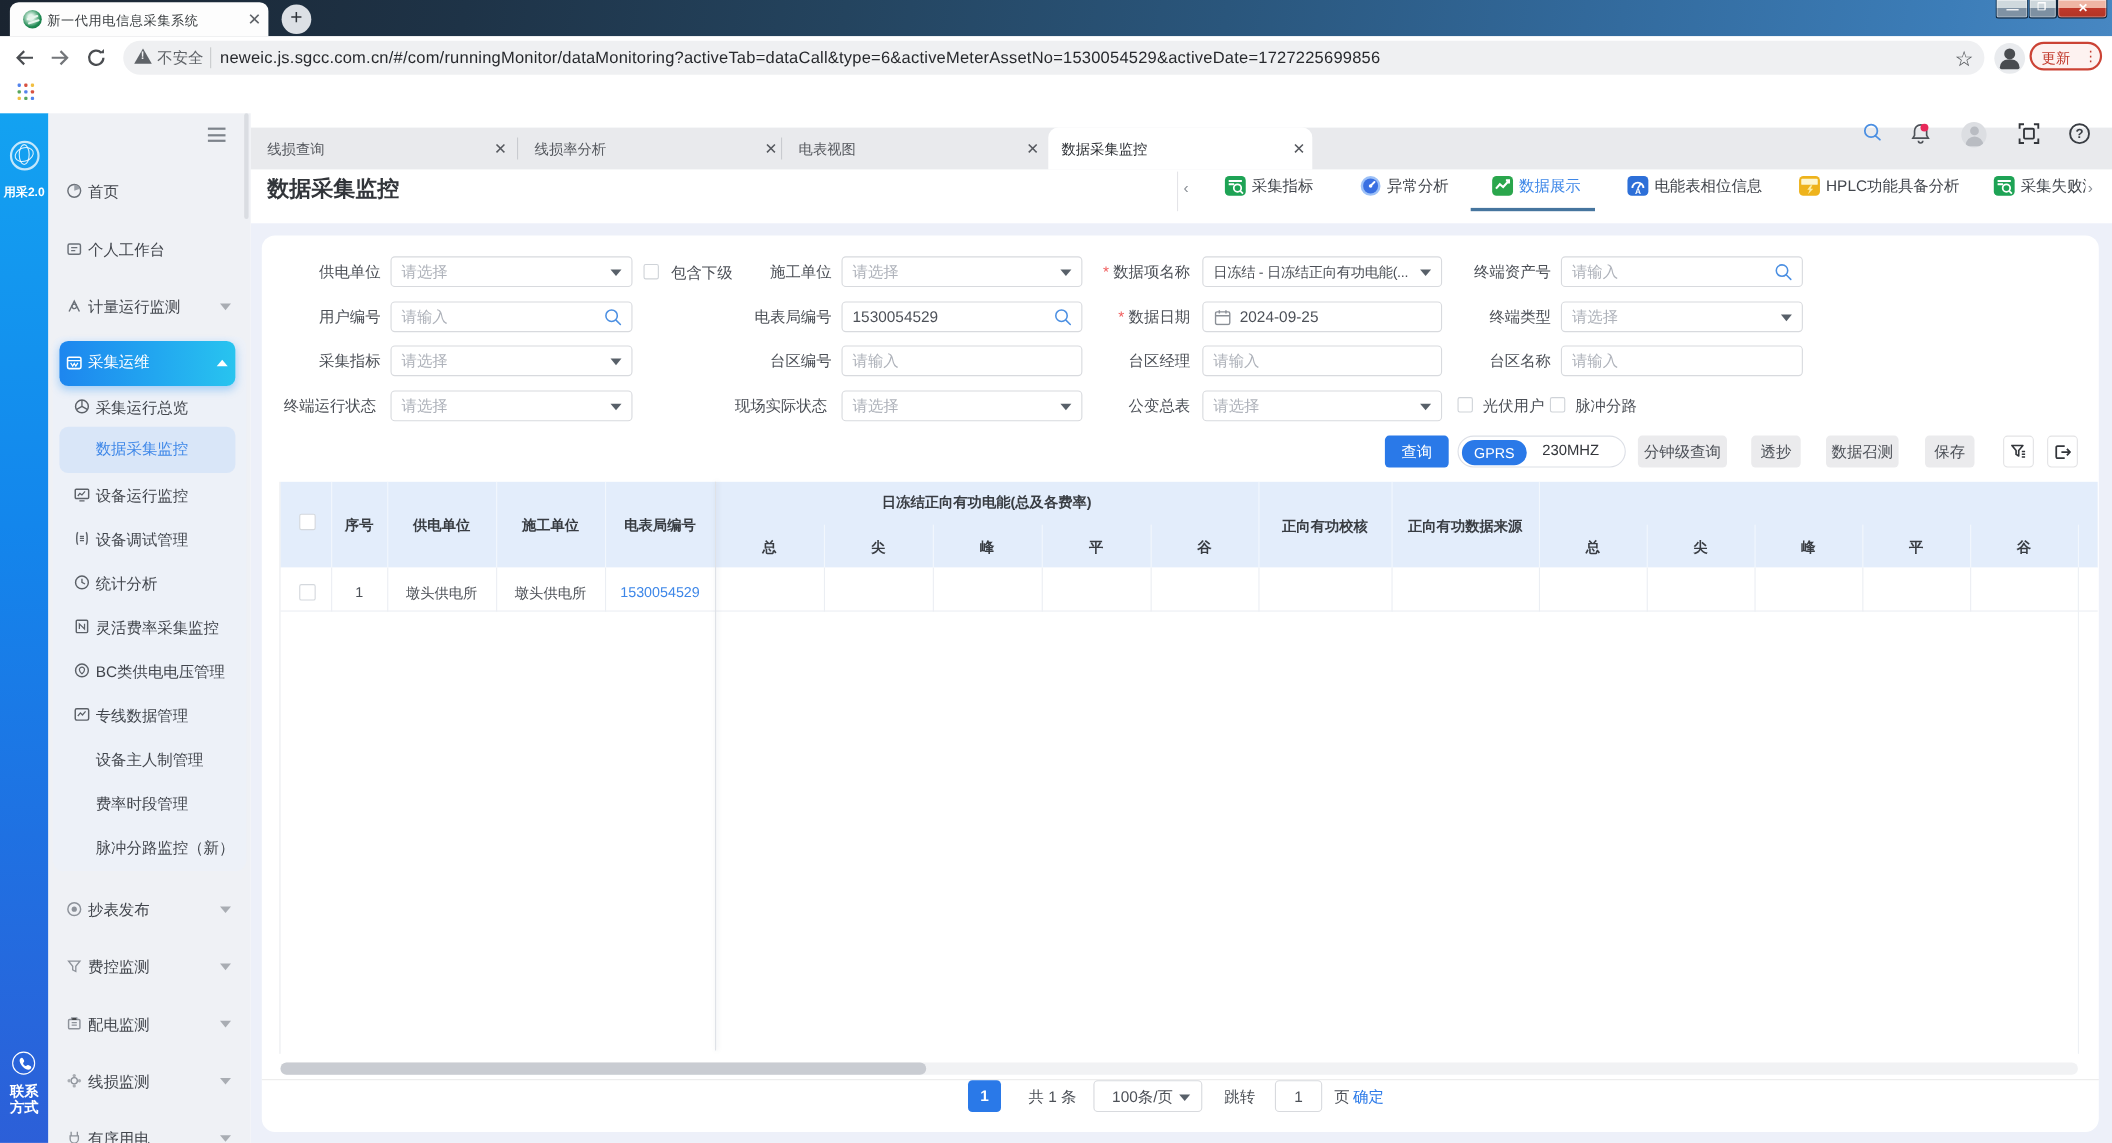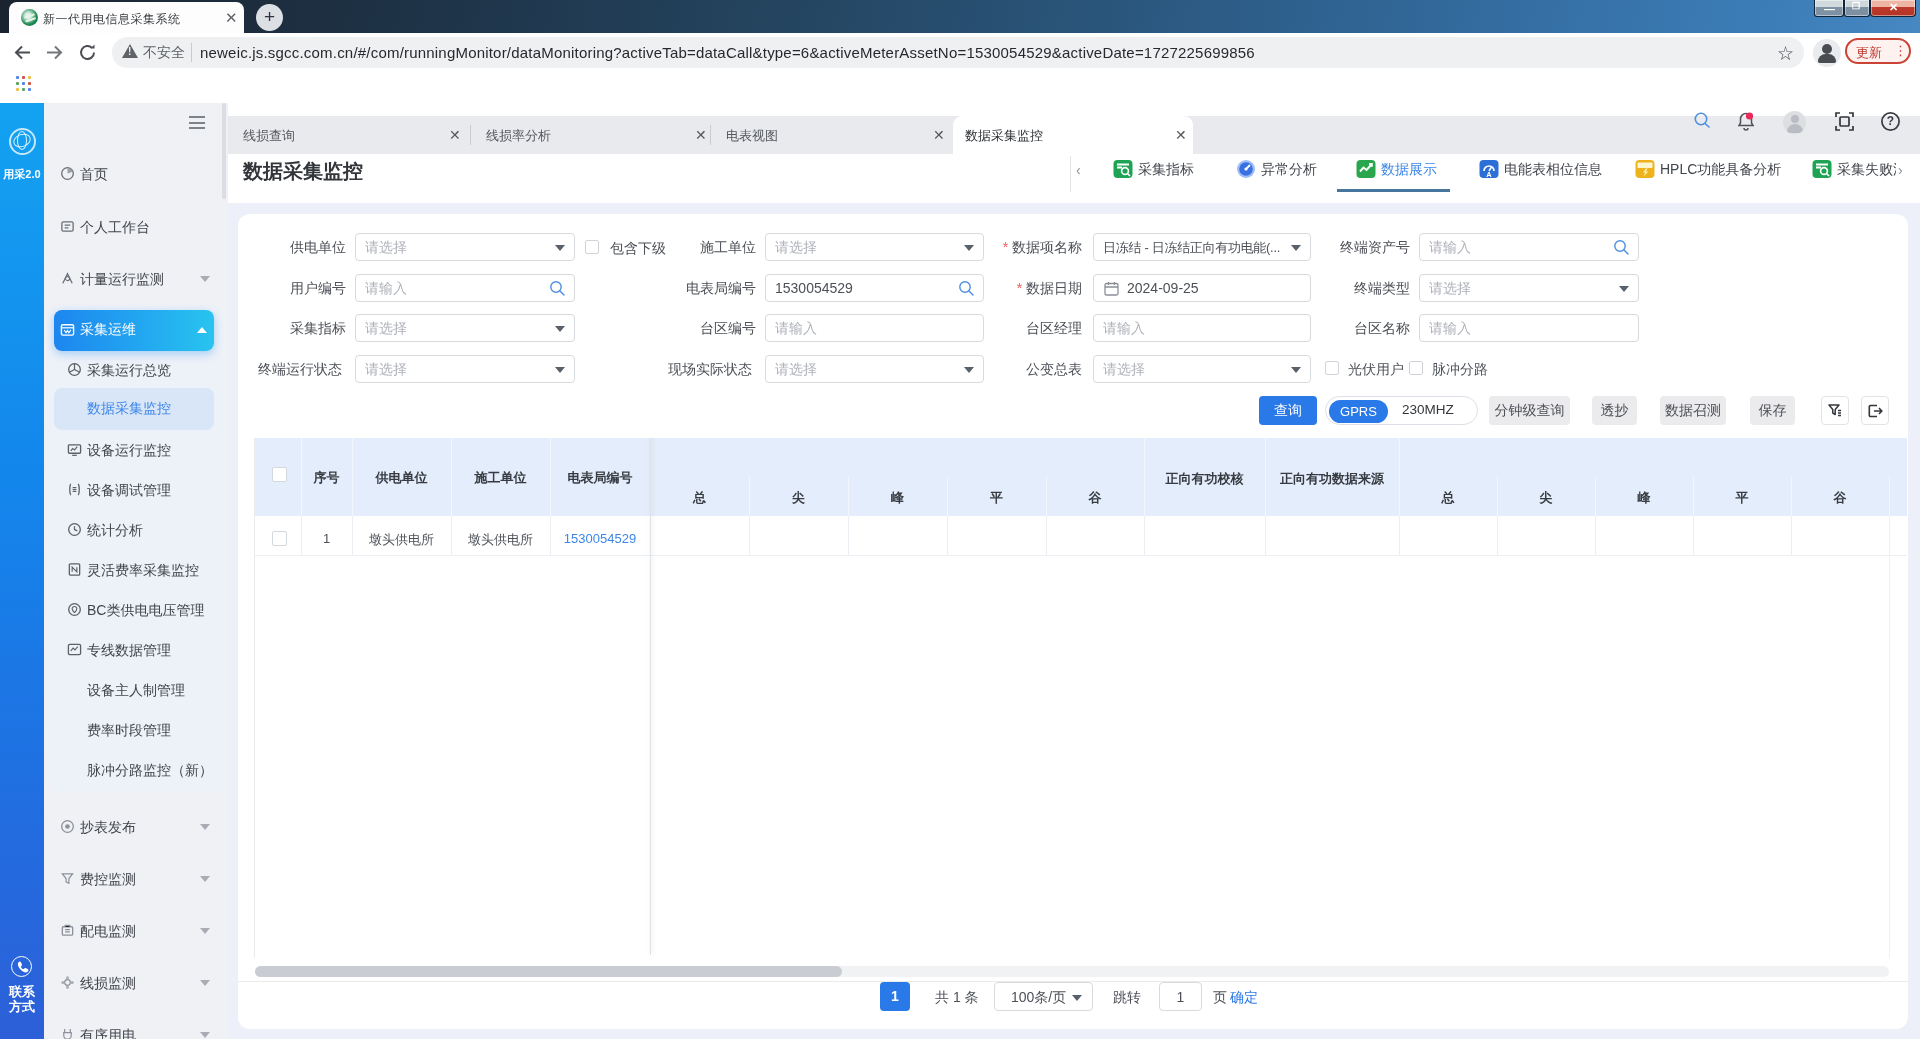--- a/index.html
+++ b/index.html
@@ -578,20 +578,21 @@
   <div class="tline" style="left:1497px;top:477px;width:1px;height:39px;"></div>
   <div class="tline" style="left:1595px;top:477px;width:1px;height:39px;"></div>
   <div class="tline" style="left:1693px;top:477px;width:1px;height:39px;"></div>
   <div class="tline" style="left:1791px;top:477px;width:1px;height:39px;"></div>
   <div class="tline" style="left:1889px;top:477px;width:1px;height:39px;"></div>
   <div class="tcheck" id="hdrchk"></div>
   <div class="th" style="left:301px;top:469px;width:51px;">序号</div>
   <div class="th" style="left:352px;top:469px;width:99px;">供电单位</div>
   <div class="th" style="left:451px;top:469px;width:99px;">施工单位</div>
   <div class="th" style="left:550px;top:469px;width:100px;">电表局编号</div>
+  <div class="th" style="left:650px;top:448px;width:494px;">日冻结正向有功电能(总及各费率)</div>
   <div class="th" style="left:650px;top:489px;width:99px;">总</div>
   <div class="th" style="left:749px;top:489px;width:99px;">尖</div>
   <div class="th" style="left:848px;top:489px;width:99px;">峰</div>
   <div class="th" style="left:947px;top:489px;width:99px;">平</div>
   <div class="th" style="left:1046px;top:489px;width:98px;">谷</div>
   <div class="th" style="left:1144px;top:470px;width:121px;">正向有功校核</div>
   <div class="th" style="left:1265px;top:470px;width:134px;">正向有功数据来源</div>
   <div class="th" style="left:1399px;top:489px;width:98px;">总</div>
   <div class="th" style="left:1497px;top:489px;width:98px;">尖</div>
   <div class="th" style="left:1595px;top:489px;width:98px;">峰</div>

